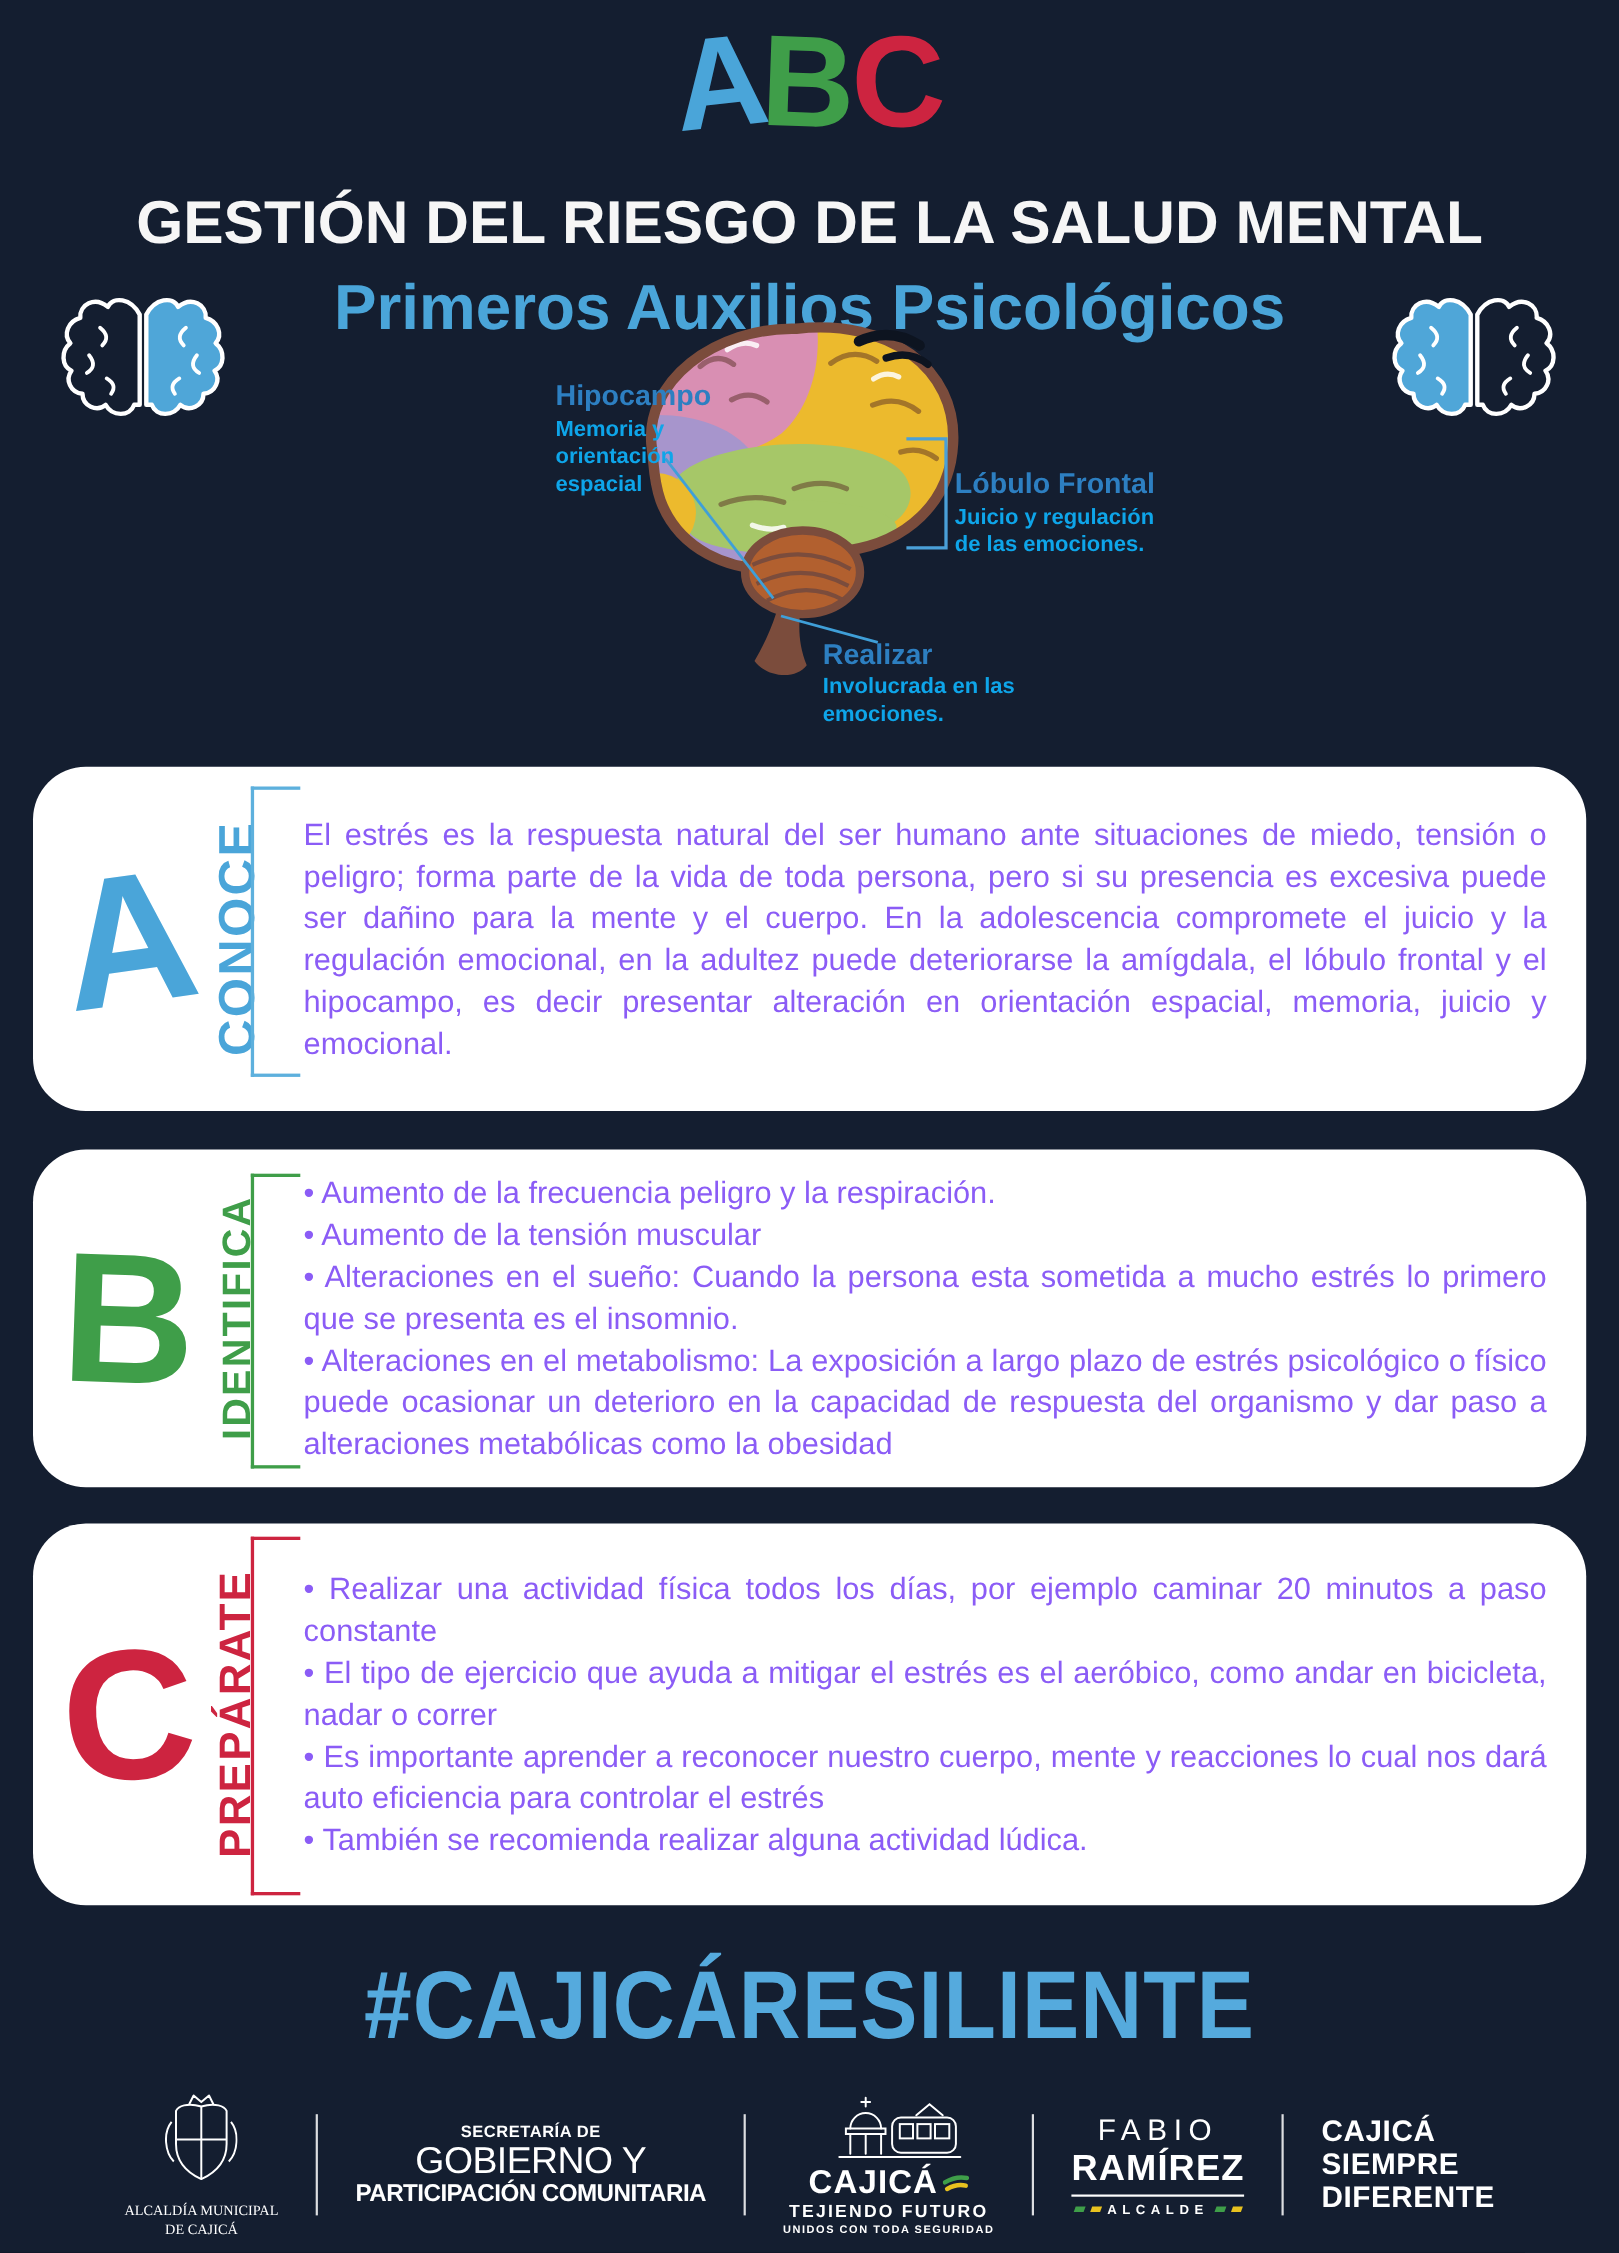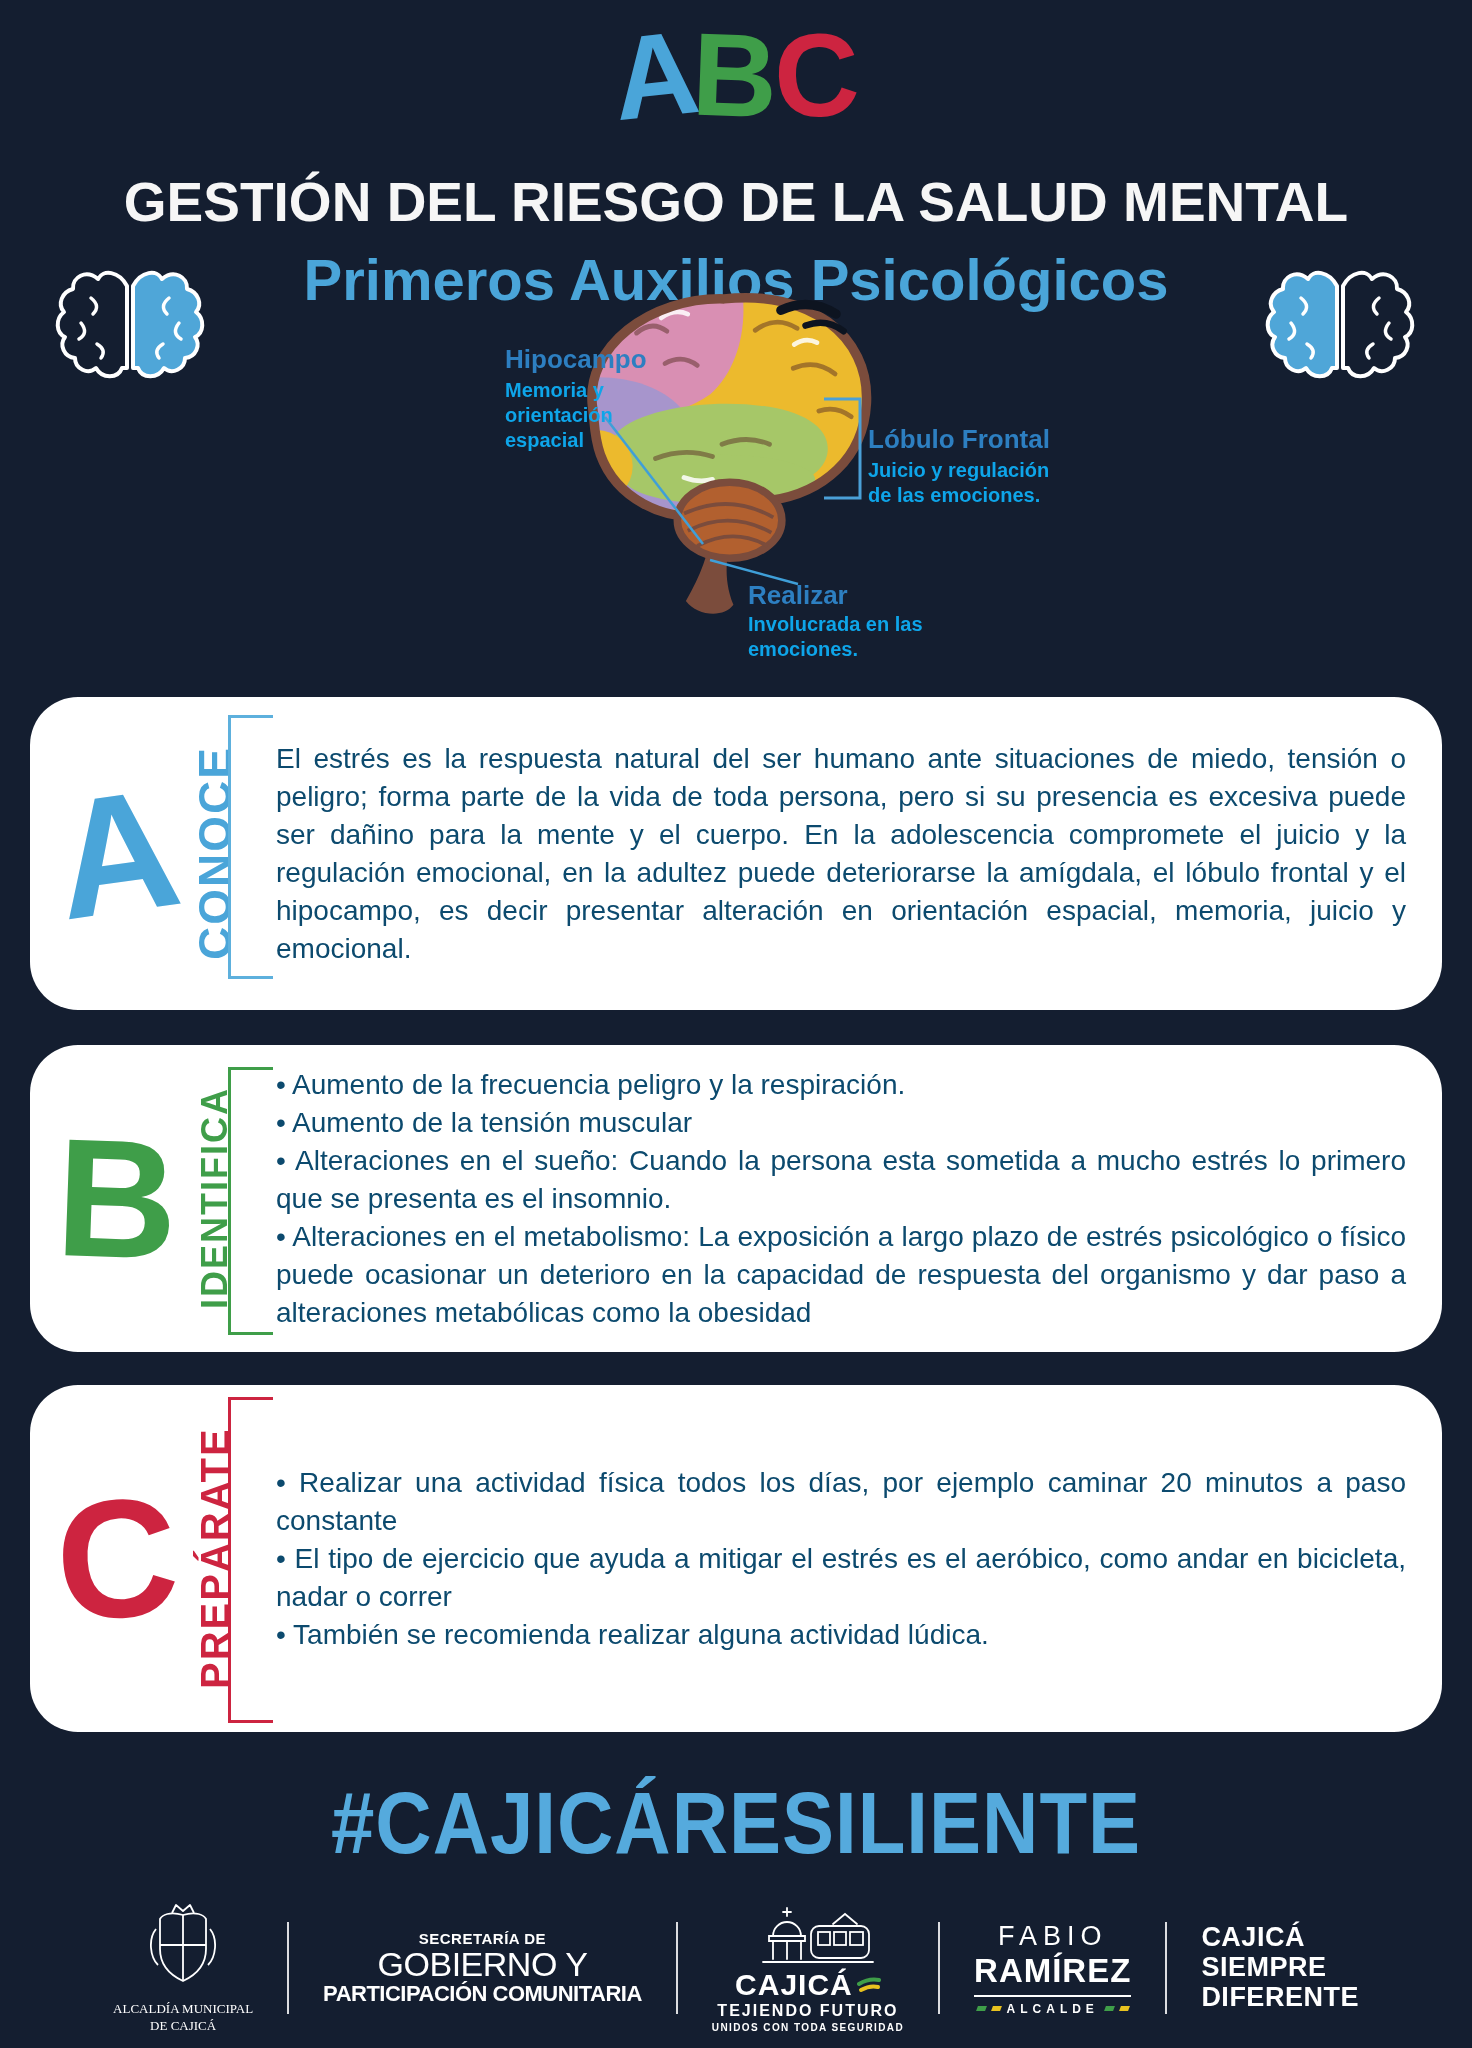--- a/index.html
+++ b/index.html
@@ -42,21 +42,21 @@
                 justify-content:center;writing-mode:vertical-rl;transform:rotate(180deg);
                 font-weight:800;letter-spacing:2px;}
   .card-a .card-keyword{font-size:46px;color:#4aa5d9;}
   .card-b .card-keyword{font-size:36px;color:#3f9e49;}
   .card-c .card-keyword{font-size:40px;color:#cd2440;}
   .card-bracket{position:absolute;left:198px;width:42px;border-style:solid;border-width:3px 0 3px 3px;}
   .card-a .card-bracket{border-color:#5db0dd;top:18px;height:258px;}
   .card-b .card-bracket{border-color:#3f9e49;top:22px;height:262px;}
   .card-c .card-bracket{border-color:#cd2440;top:12px;height:320px;}
   .card-text{position:absolute;left:246px;right:36px;top:0;bottom:0;display:flex;flex-direction:column;
-             justify-content:center;font-size:28px;line-height:38px;color:#0c4a6e;text-align:justify;}
+             justify-content:center;font-size:28px;line-height:38px;color:#8b5cf6;text-align:justify;}
   .card-text p{margin:0;}
   
   .hashtag{position:absolute;top:1772px;left:0;width:100%;text-align:center;color:#55aadd;
            font-size:78px;font-weight:800;letter-spacing:1px;transform:scaleY(1.12);transform-origin:center top;}
   
   .footer{position:absolute;top:1888px;left:0;right:0;height:160px;display:flex;
           justify-content:center;align-items:center;gap:34px;color:#ffffff;}
   .f-div{width:2px;height:92px;background:rgba(255,255,255,.85);}
   .f-item{text-align:center;}
   .f-alcaldia-caption{font-family:"Liberation Serif","DejaVu Serif",serif;font-size:13px;line-height:1.3;
@@ -198,20 +198,21 @@
     </div>
   </section>
 
   <section class="card card-c">
     <div class="card-letter">C</div>
     <div class="card-keyword">PREPÁRATE</div>
     <div class="card-bracket"></div>
     <div class="card-text">
       <p>• Realizar una actividad física todos los días, por ejemplo caminar 20 minutos a paso constante</p>
       <p>• El tipo de ejercicio que ayuda a mitigar el estrés es el aeróbico, como andar en  bicicleta, nadar o correr</p>
+      <p>• Es importante aprender a reconocer nuestro cuerpo, mente y reacciones lo cual nos dará auto eficiencia para controlar el estrés</p>
       <p>• También se recomienda realizar alguna actividad lúdica.</p>
     </div>
   </section>
 
   <div class="hashtag">#CAJICÁRESILIENTE</div>
 
   <footer class="footer">
     <div class="f-item">
       <svg width="66" height="92" viewBox="0 0 66 92">
         <g fill="none" stroke="#ffffff" stroke-width="1.8" stroke-linejoin="round">

